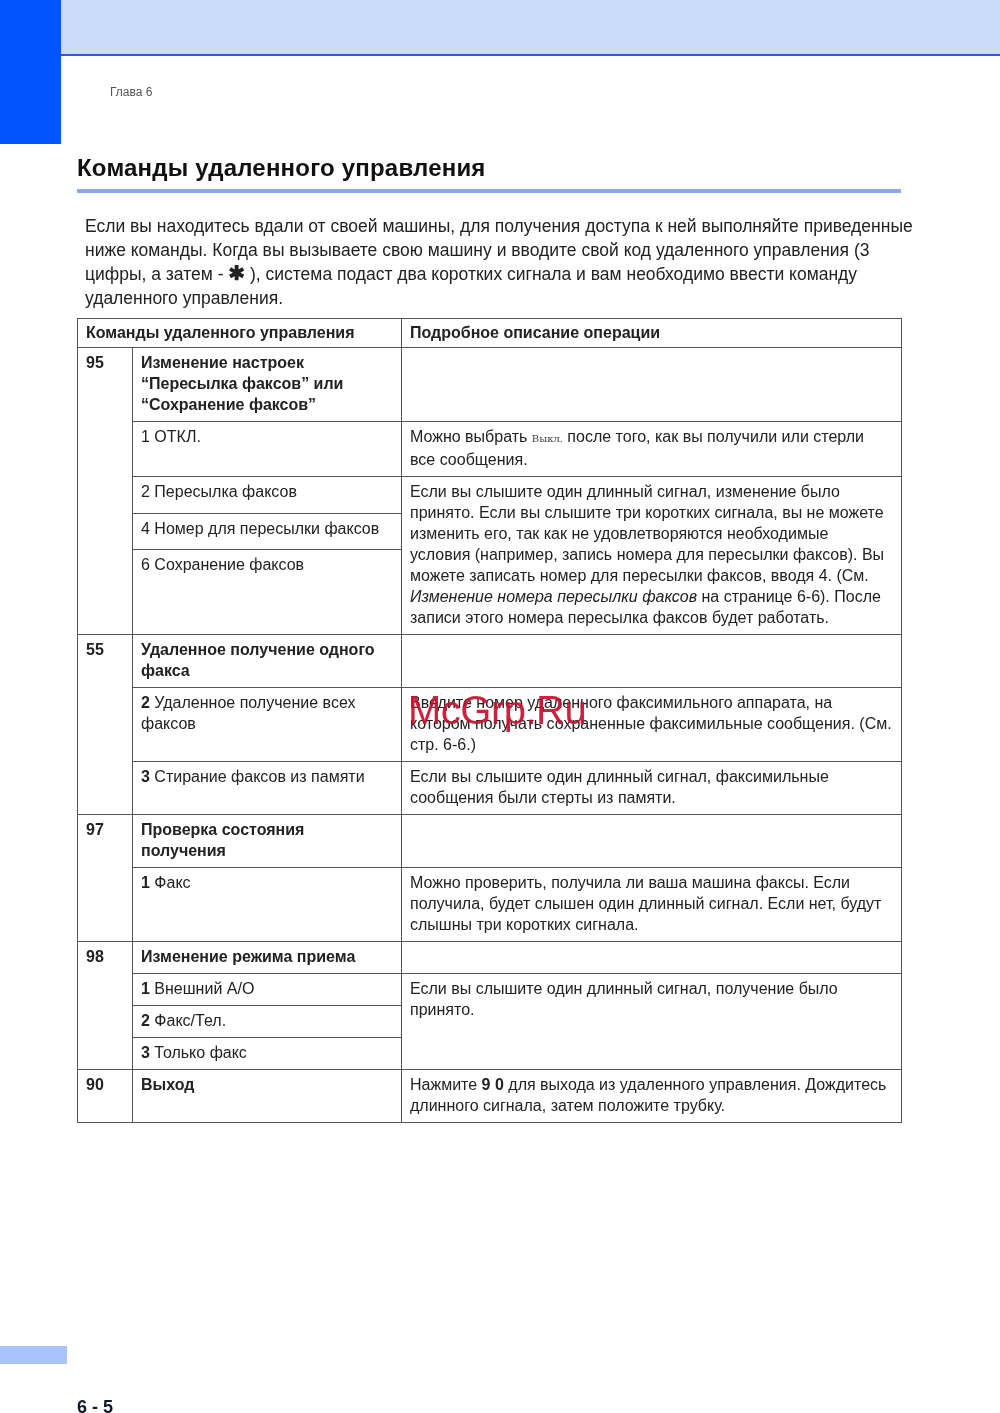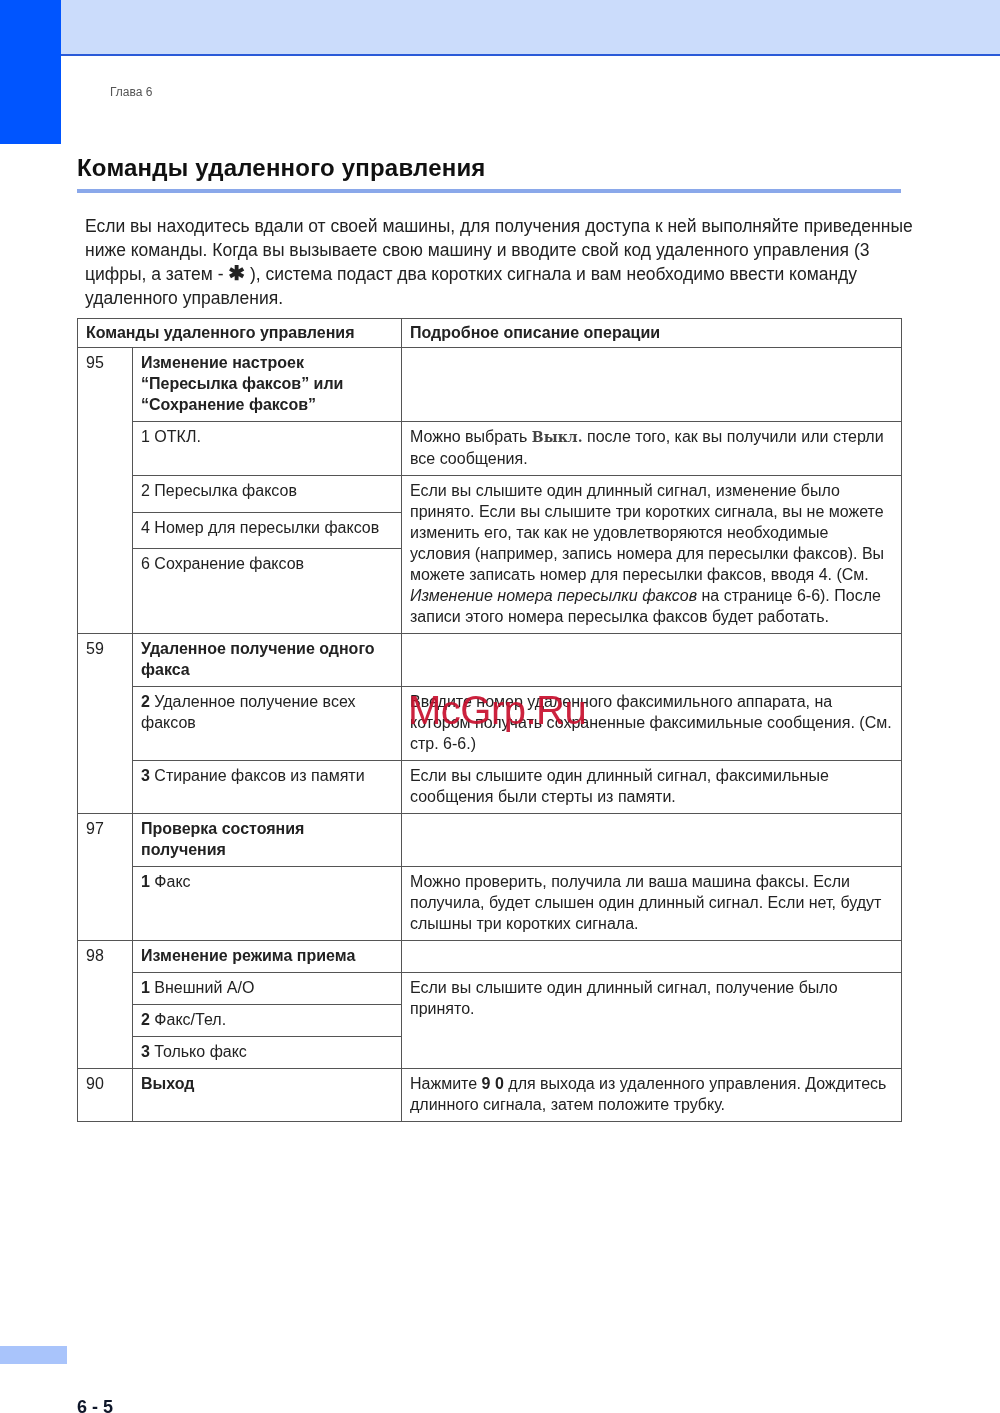--- a/index.html
+++ b/index.html
@@ -9,25 +9,25 @@
   .top-rule { position:absolute; left:61px; top:54px; width:939px; height:2px; background:#2a5ad8; }
   .side-tab { position:absolute; left:0; top:0; width:61px; height:144px; background:#0055ff; }
   .chapter { position:absolute; left:110px; top:85px; font-size:12px; color:#555; }
   .title { position:absolute; left:77px; top:154px; font-size:24px; font-weight:bold; color:#111; letter-spacing:0.2px; }
   .title-rule { position:absolute; left:77px; top:189px; width:824px; height:4px; background:#8aa8ea; }
   .intro { position:absolute; left:77px; top:207px; width:830px; font-size:17.5px; line-height:23.5px; color:#222; }
   .star { font-weight:bold; font-size:20px; }
   table.cmds { position:absolute; left:77px; top:318px; width:825px; border-collapse:collapse; font-size:16px; line-height:21px; color:#222; }
   table.cmds td, table.cmds th { border:1.5px solid #555; vertical-align:top; padding:4px 8px 6px 8px; text-align:left; }
   table.cmds th { font-weight:bold; padding:3px 8px 4px 8px; }
-  .num { font-weight:normal; width:38px; border-bottom:none; }
+  .num { font-weight:bold; width:38px; border-bottom:none; }
   .grp { font-weight:bold; }
   .c2 { width:252px;margin-left:48px; }
   .b { font-weight:bold; }
-  .mono { font-family:"DejaVu Serif", serif; font-size:14px; color:#444;font-weight:bold; }
+  .mono { font-family:"DejaVu Serif", serif; font-size:10px; color:#444; }
   .it { font-style:italic; }
   .footer-bar { position:absolute; left:0; top:1346px; width:67px; height:18px; background:#a9c4fb; }
   .page-num { position:absolute; left:77px; top:1397px; font-size:18px; font-weight:bold; color:#0f172a; }
   .watermark { position:absolute; left:408px; top:688px; font-size:40px; color:#c8102e; font-family:"Liberation Sans", sans-serif; opacity:0.92; letter-spacing:-0.5px; }
 </style>
 </head>
 <body>
 
 <div class="top-band"></div>
 <div class="top-rule"></div>
@@ -67,21 +67,21 @@
     <td class="c2"><span>4</span> <span>Номер для пересылки факсов</span></td>
   </tr>
   <tr>
     <td class="c2" style="border-bottom:none;height:74px;"><span>6</span> <span>Сохранение факсов</span></td>
   </tr>
   <tr>
     <td class="c2" style="border-top:none;padding:0;height:0"></td>
   </tr>
 
   <tr>
-    <td class="num" rowspan="3">59</td>
+    <td class="num" rowspan="3">55</td>
     <td class="grp c2">Удаленное получение одного факса</td>
     <td></td>
   </tr>
   <tr>
     <td class="c2"><span class="b">2</span> <span>Удаленное получение всех факсов</span></td>
     <td>Введите номер удаленного факсимильного аппарата, на котором получать сохраненные факсимильные сообщения. (См. стр. 6-6.)</td>
   </tr>
   <tr>
     <td class="c2"><span class="b">3</span> <span>Стирание факсов из памяти</span></td>
     <td>Если вы слышите один длинный сигнал, факсимильные сообщения были стерты из памяти.</td>

